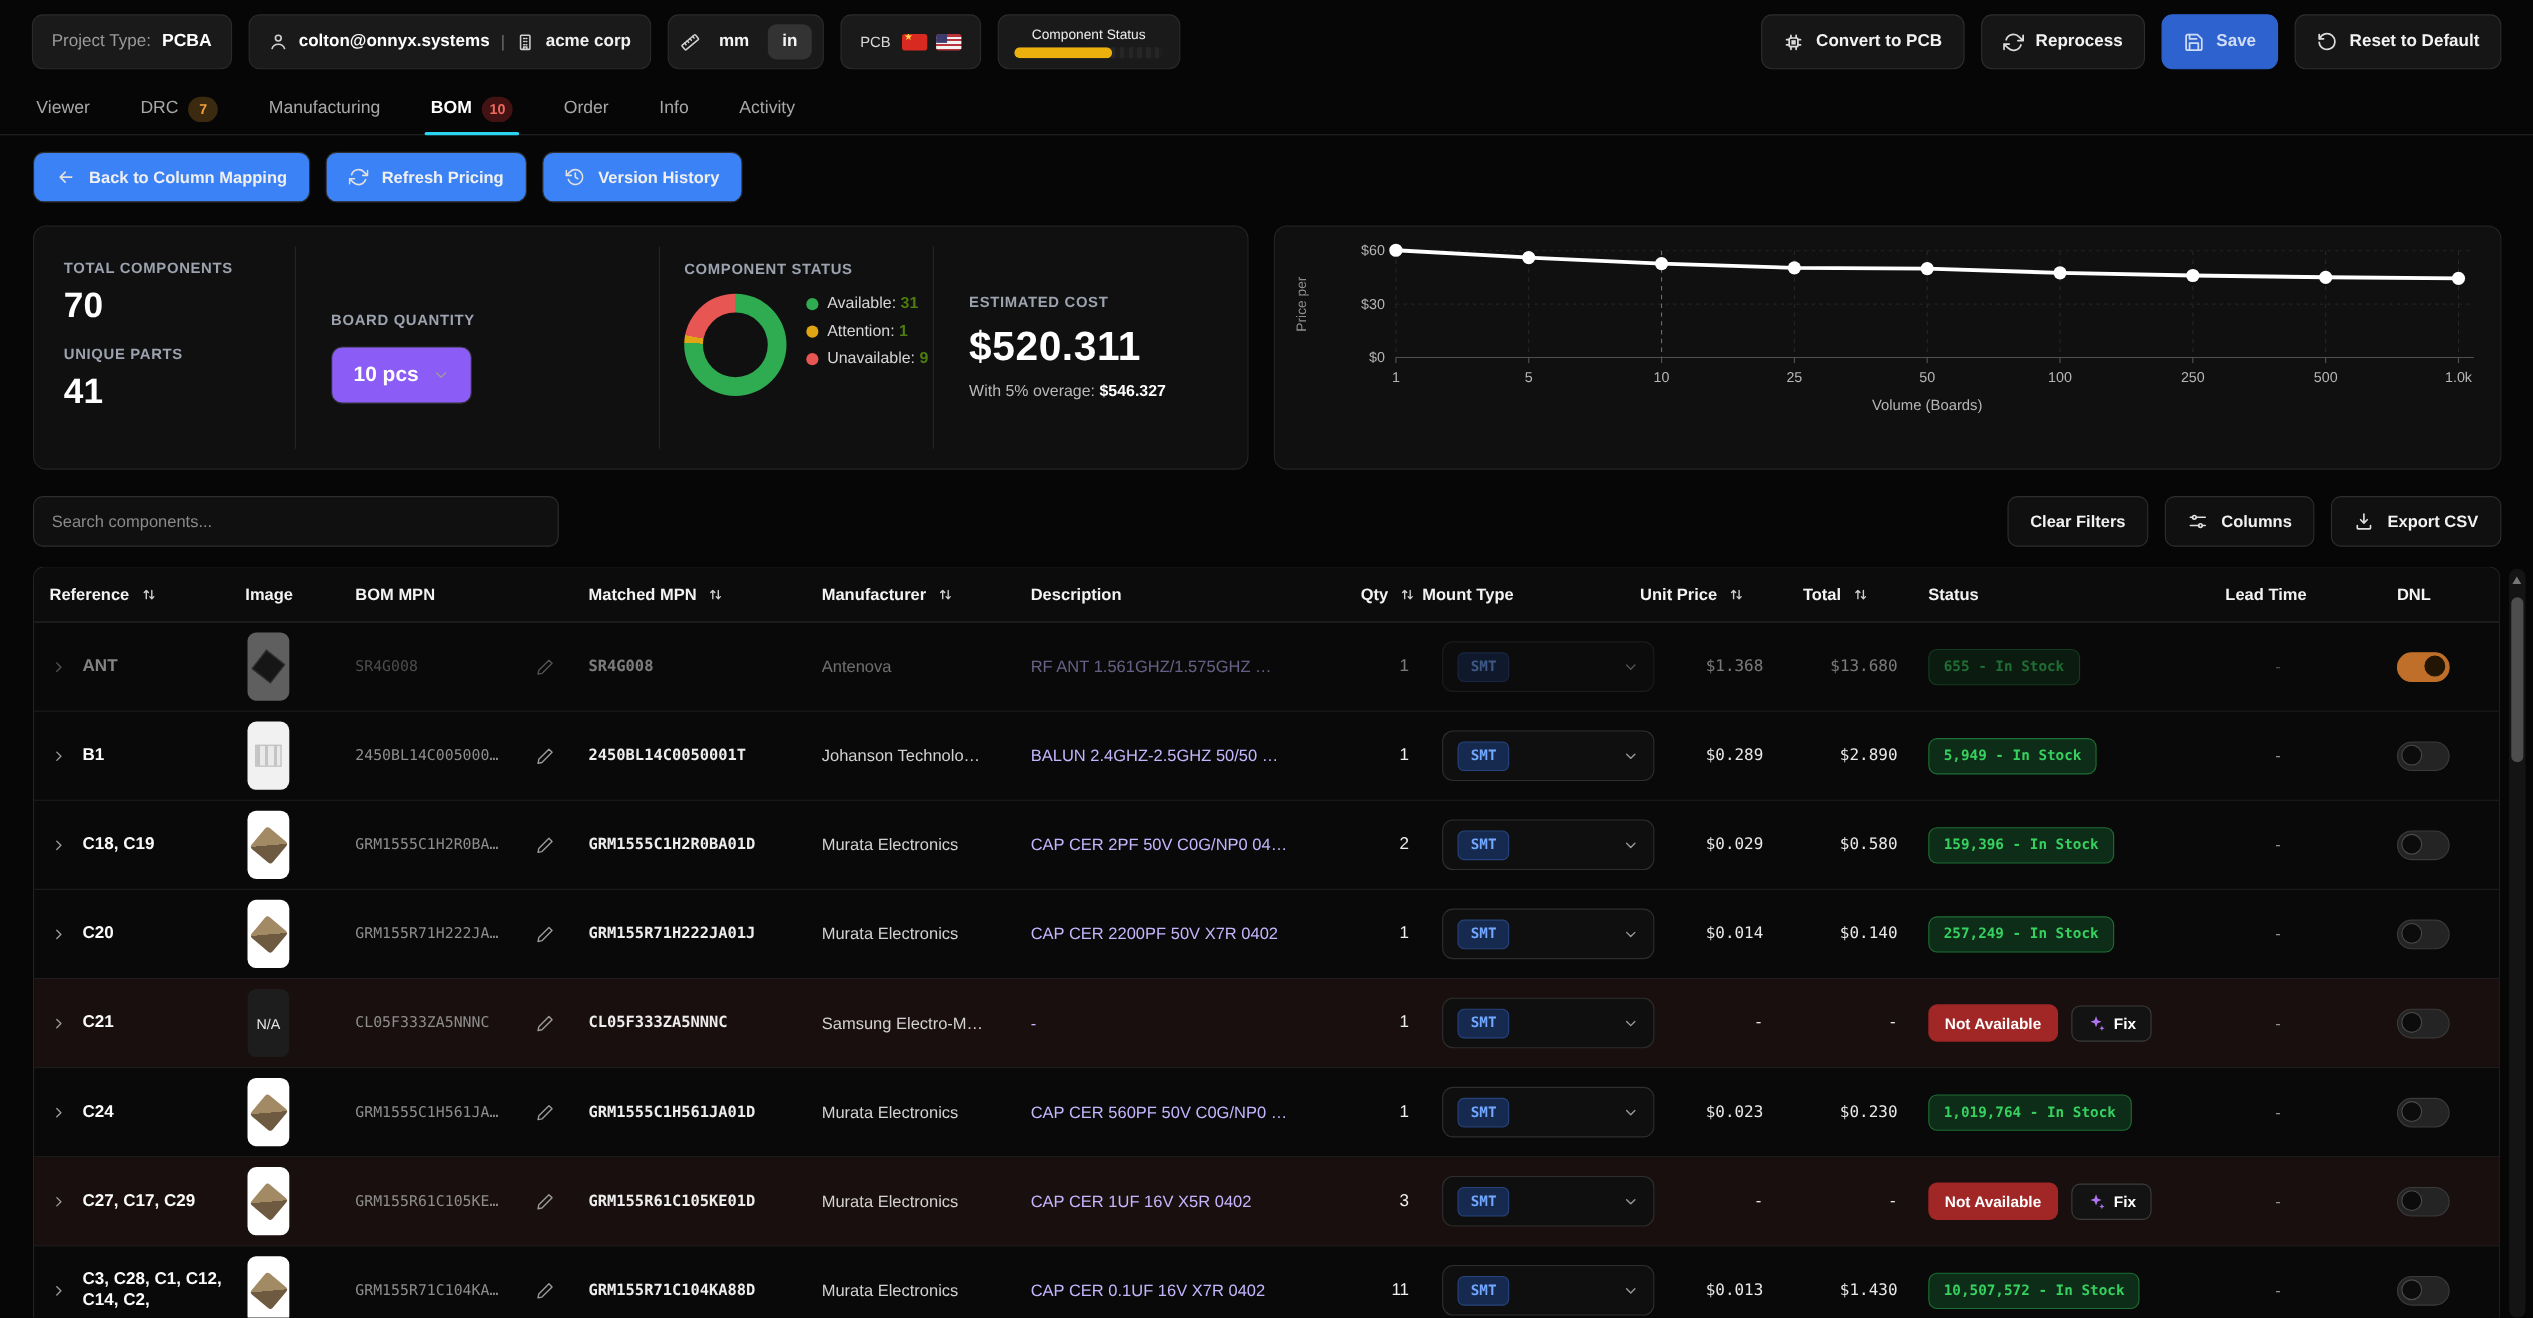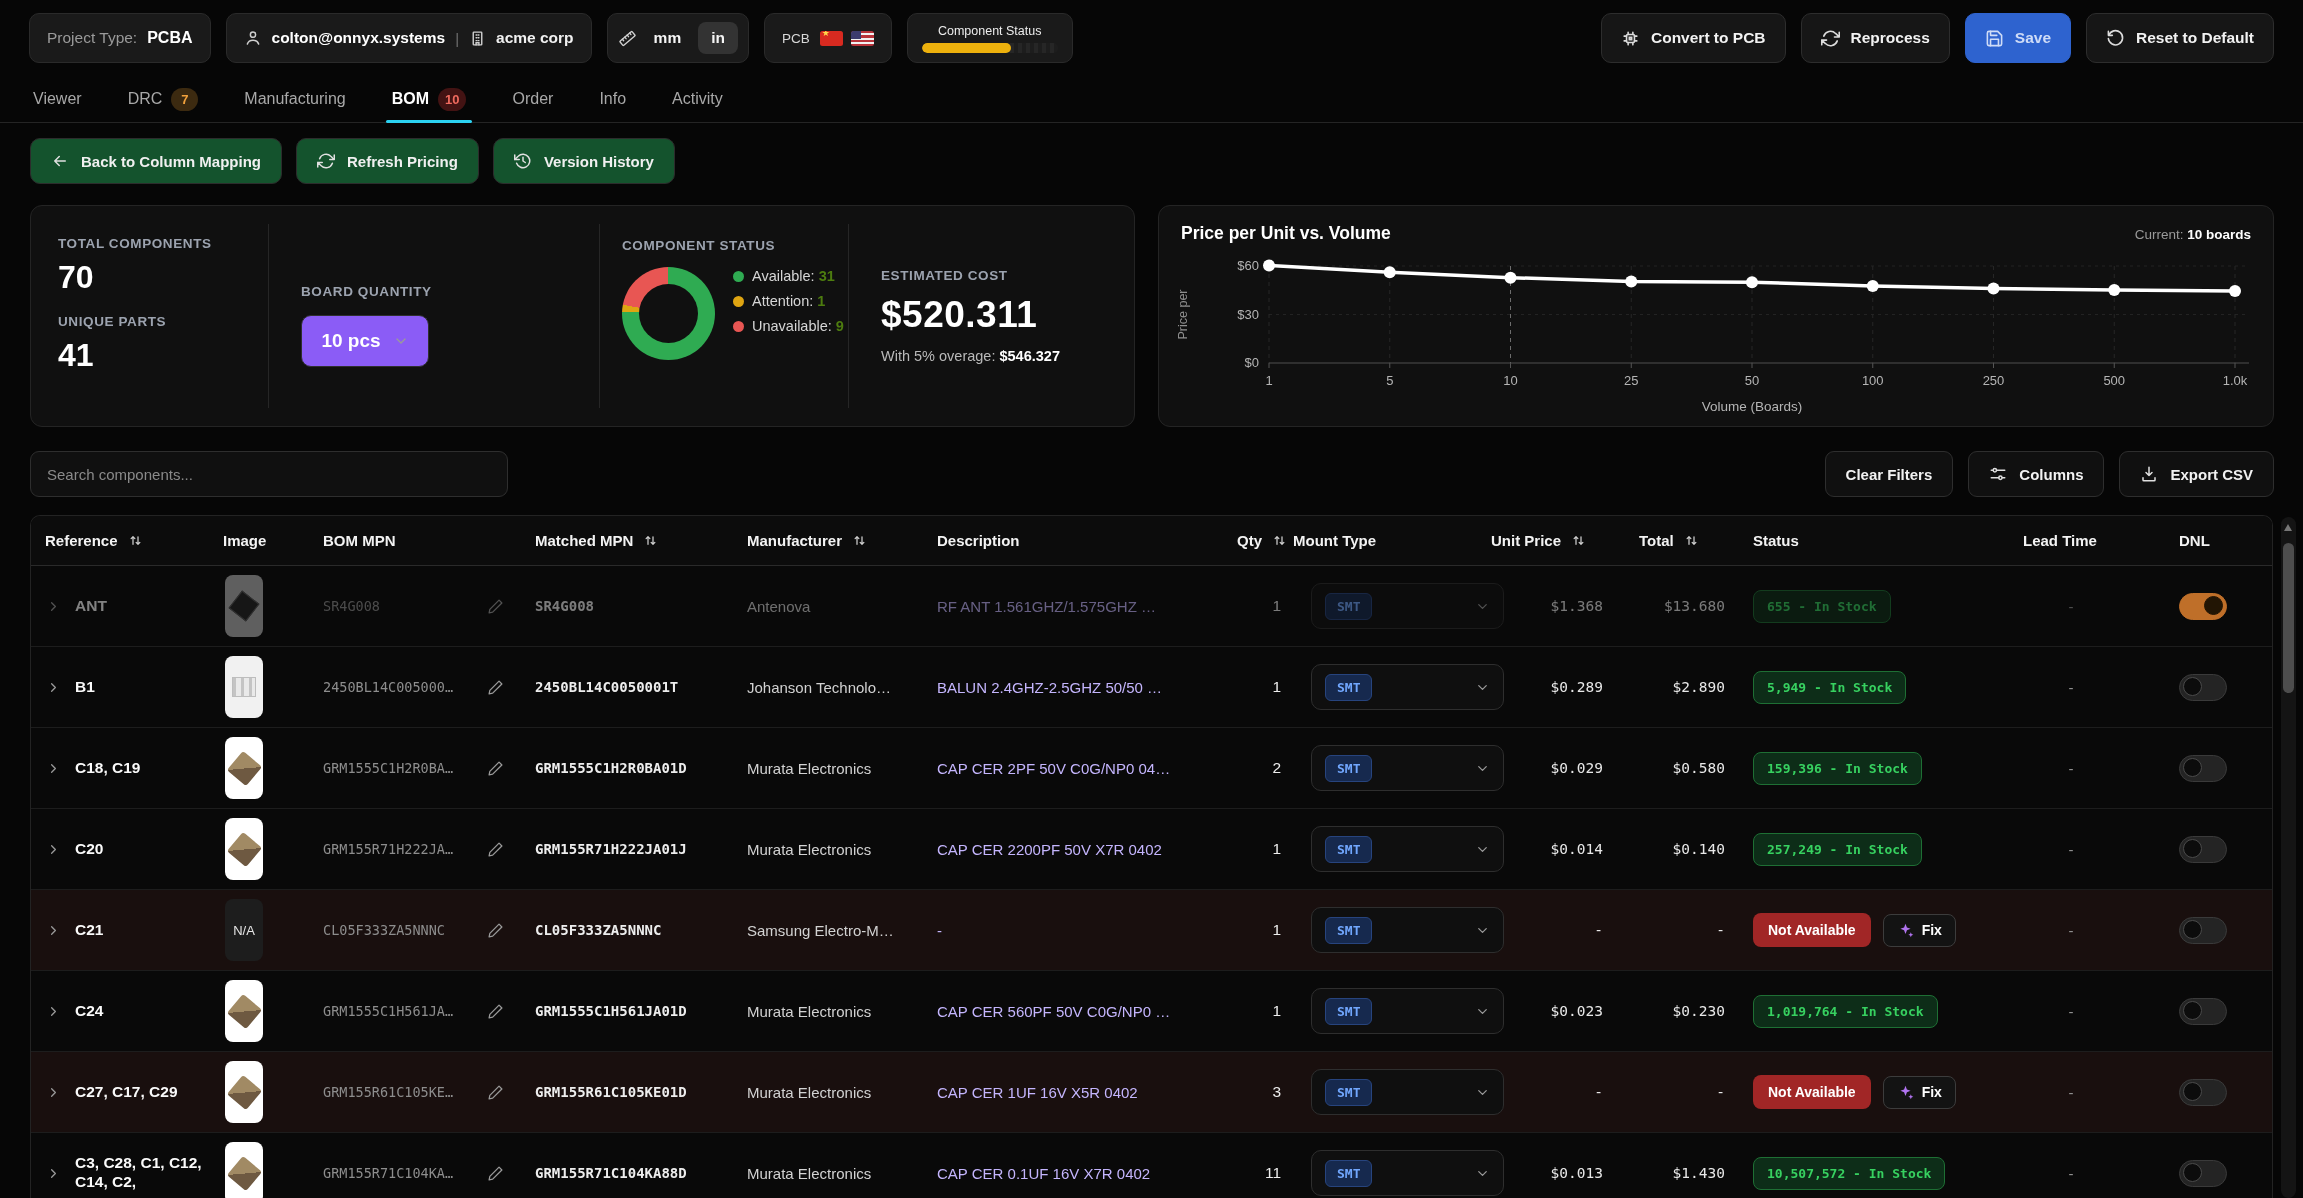--- a/index.html
+++ b/index.html
@@ -48,21 +48,21 @@
   .tabs { position:absolute; top:76px; left:0; right:0; height:47px; border-bottom:1px solid #242424; display:flex; align-items:stretch; gap:46px; padding:0 33px; }
   .tab { display:flex; align-items:center; gap:9px; color:#a8a8a8; font-size:16px; cursor:pointer; position:relative; }
   .tab.active { color:#fff; font-weight:700; }
   .tab.active::after { content:""; position:absolute; left:-6px; right:-6px; bottom:-1px; height:3px; background:#2bd2f2; border-radius:2px; }
   .tab-badge { min-width:27px; height:23px; padding:0 7px; border-radius:999px; display:flex; align-items:center; justify-content:center; font-size:13px; font-weight:700; }
   .tab-badge.amber { background:#3c2a10; color:#f0a13c; }
   .tab-badge.red { background:#431313; color:#ef6a5e; }
 
   
   .toolbar { position:absolute; top:138px; left:30px; display:flex; gap:14px; }
-  .sbtn { background:#14532d; border:1px solid #2c2c2c; border-radius:10px; height:46px; display:flex; align-items:center; gap:12px; padding:0 20px; font-size:15px; font-weight:600; color:#f0f0f0; cursor:pointer; font-family:inherit; }
+  .sbtn { background:#3b82f6; border:1px solid #2c2c2c; border-radius:10px; height:46px; display:flex; align-items:center; gap:12px; padding:0 20px; font-size:15px; font-weight:600; color:#f0f0f0; cursor:pointer; font-family:inherit; }
   .sbtn .ic { width:18px; height:18px; color:#e0e0e0; }
 
   
   .card { position:absolute; top:205px; background:#101010; border:1px solid #242424; border-radius:12px; }
   .summary-card { left:30px; width:1105px; height:222px; display:flex; }
   .chart-card { left:1158px; width:1116px; height:222px; }
   .vdiv { width:1px; background:#262626; margin:18px 0; }
   .sec-label { font-size:13.5px; font-weight:600; letter-spacing:.6px; color:#9ca3af; }
   .s1 { width:237px; padding:30px 0 0 27px; display:flex; flex-direction:column; gap:9px; }
   .big-num { font-size:32px; font-weight:700; color:#fff; line-height:1.1; margin-bottom:10px; }
@@ -333,24 +333,20 @@
   </div>
   <div class="vdiv"></div>
   <div class="s4">
     <span class="sec-label">ESTIMATED COST</span>
     <div class="est-cost">$520.311</div>
     <div class="overage"><span>With 5% overage:</span> <b>$546.327</b></div>
   </div>
 </section>
 
 <section class="card chart-card">
-  <div class="chart-head">
-    <span class="chart-title">Price per Unit vs. Volume</span>
-    <span class="chart-current"><span>Current:</span> <b>10 boards</b></span>
-  </div>
   <div class="chart-body" id="chart-holder"><svg width="1086" height="172">
         <line x1="96" x2="1076" y1="66.5" y2="66.5" stroke="#232323" stroke-dasharray="3 4"></line>
         <line x1="96" x2="1076" y1="18" y2="18" stroke="#232323" stroke-dasharray="3 4"></line>
         <line x1="96" x2="96" y1="18" y2="115" stroke="#262626" stroke-dasharray="4 4"></line>
         <line x1="96" x2="96" y1="115" y2="120" stroke="#555"></line>
         <text x="96" y="137" fill="#b5b5b5" font-size="13" text-anchor="middle">1</text>
         <line x1="216.75" x2="216.75" y1="18" y2="115" stroke="#262626" stroke-dasharray="4 4"></line>
         <line x1="216.75" x2="216.75" y1="115" y2="120" stroke="#555"></line>
         <text x="216.75" y="137" fill="#b5b5b5" font-size="13" text-anchor="middle">5</text>
         <line x1="337.5" x2="337.5" y1="18" y2="115" stroke="#6d6d6d" stroke-dasharray="4 4"></line>

